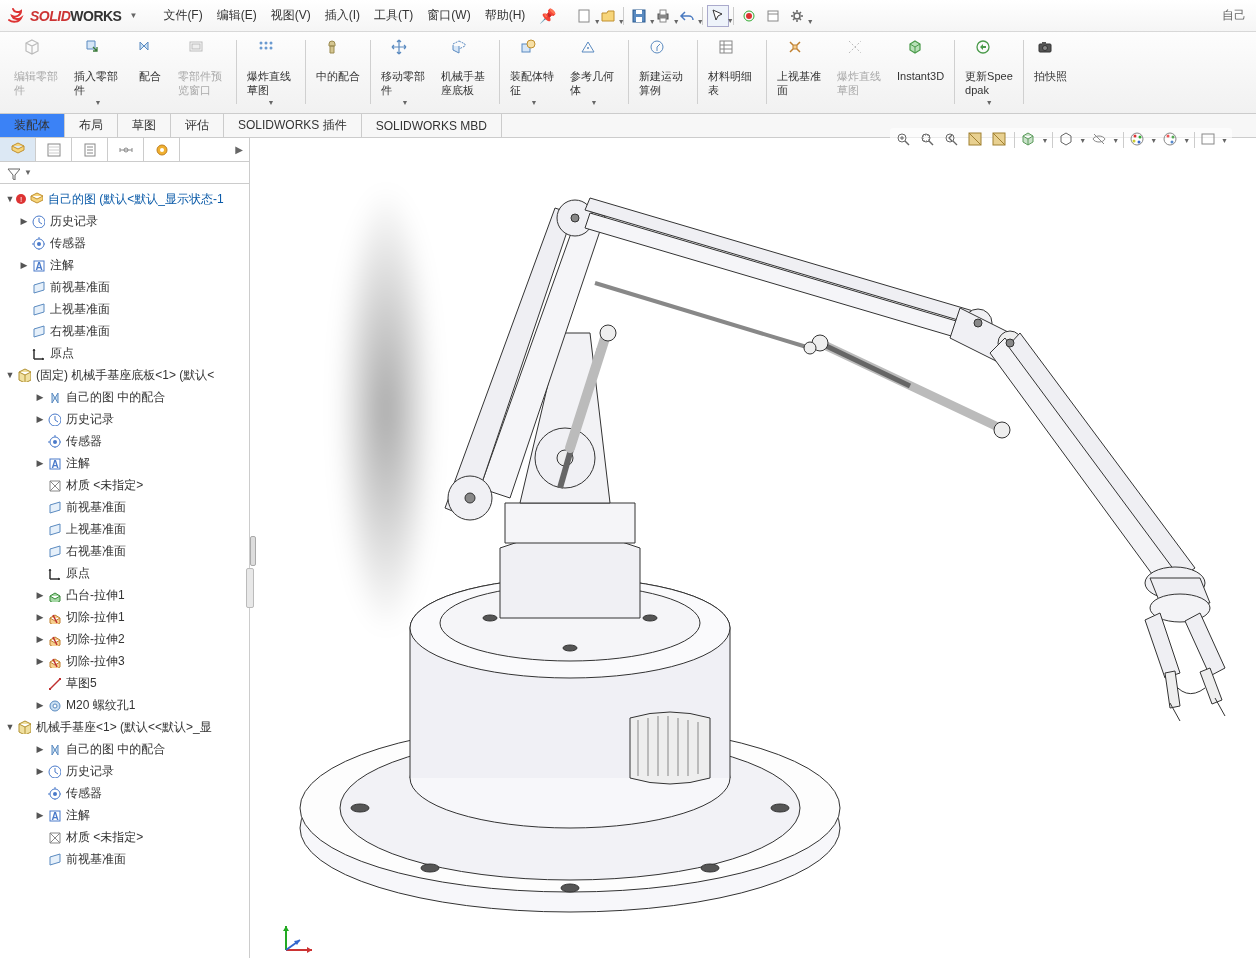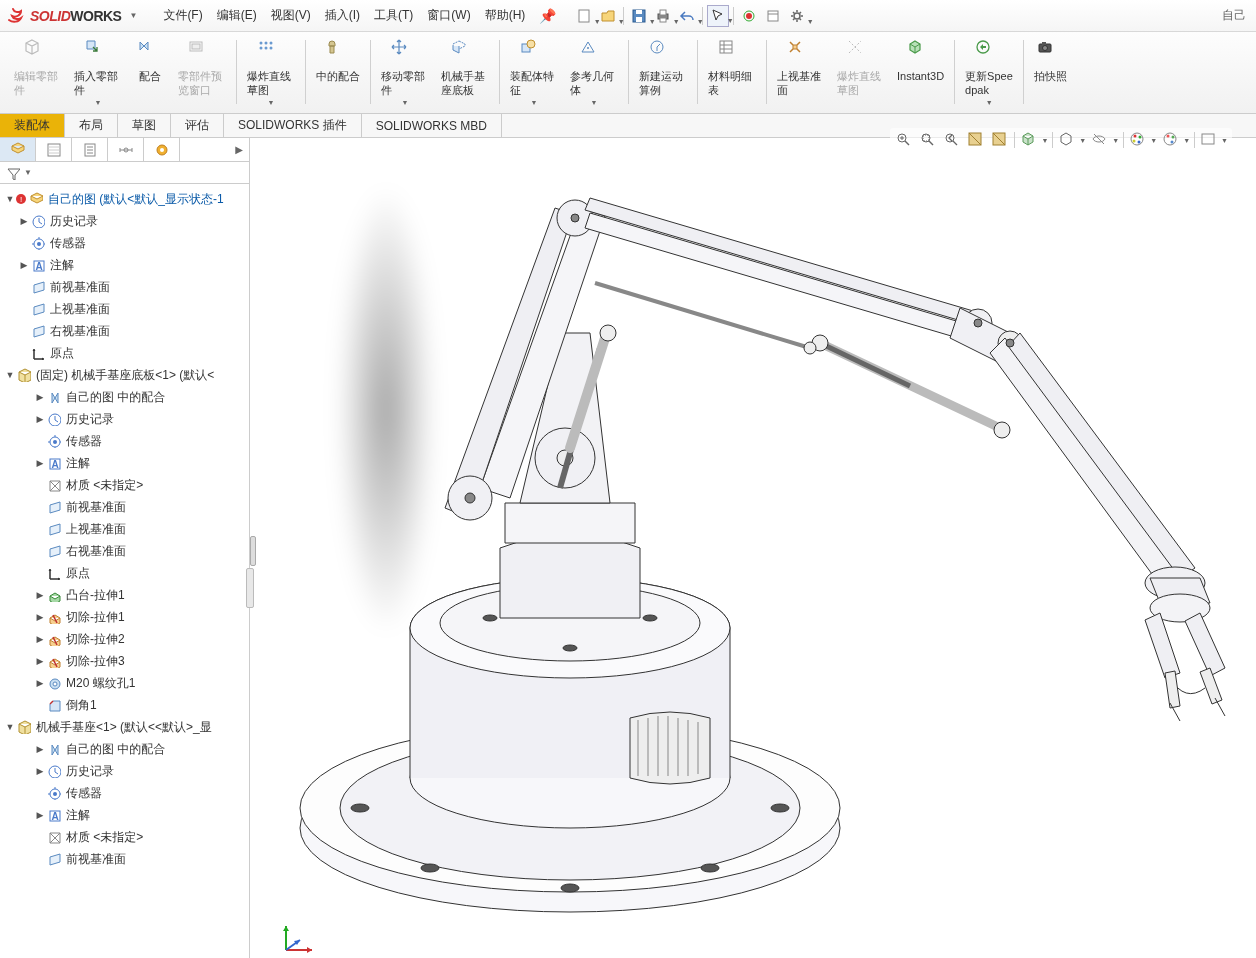--- a/index.html
+++ b/index.html
@@ -29,21 +29,21 @@
 .rib-btn.disabled { color:#aaa; cursor:default;}
 .rib-ico { width:30px; height:30px; margin-bottom:2px; display:flex; align-items:center; justify-content:center; }
 .rib-ico svg { width:28px; height:28px; }
 .rib-lbl { font-size:11px; max-width:48px; word-break:break-all;}
 .rib-dd { font-size:7px; color:#666; margin-top:2px;}
 .rib-sep { width:1px; background:#d0d0d0; height:64px; margin:4px 4px 0 4px;}
 
 
 .tabbar2 { height:24px; background:#f7f7f7; border-bottom:1px solid #ccc; display:flex; align-items:stretch; }
 .tab2 { padding:4px 14px; border-right:1px solid #ccc; font-size:12px; cursor:pointer; display:flex; align-items:center; }
-.tab2.active { background:#eab308; }
+.tab2.active { background:#3b82f6; }
 
 
 .view-toolbar { position:absolute; right:24px; top:128px; display:flex; gap:4px; align-items:center; background:rgba(255,255,255,0.6); padding:2px 4px; border-radius:3px;}
 .vt-btn { width:20px; height:20px; display:flex; align-items:center; justify-content:center; cursor:pointer; }
 .vt-btn svg{ width:18px; height:18px;}
 .vt-sep{ width:1px; height:16px; background:#ccc;}
 .vt-dd{ font-size:7px; color:#666; margin-left:-2px;}
 
 
 .content { display:flex; height:calc(100% - 132px); position:relative;}
@@ -779,36 +779,36 @@
         <div class="tree-row ind2">
           <span class="tw">▶</span>
           <span class="tic">
             <svg>
               <use href="#i-cut"></use>
             </svg>
           </span>
           <span>切除-拉伸3</span>
         </div>
         <div class="tree-row ind2">
+          <span class="tw"></span>
+          <span class="tic">
+            <svg>
+              <use href="#i-sketch"></use>
+            </svg>
+          </span>
+          <span>草图5</span>
+        </div>
+        <div class="tree-row ind2">
           <span class="tw">▶</span>
           <span class="tic">
             <svg>
               <use href="#i-hole"></use>
             </svg>
           </span>
           <span>M20 螺纹孔1</span>
-        </div>
-        <div class="tree-row ind2">
-          <span class="tw"></span>
-          <span class="tic">
-            <svg>
-              <use href="#i-chamfer"></use>
-            </svg>
-          </span>
-          <span>倒角1</span>
         </div>
         <div class="tree-row ">
           <span class="tw">▼</span>
           <span class="tic">
             <svg>
               <use href="#i-part"></use>
             </svg>
           </span>
           <span>机械手基座&lt;1&gt; (默认&lt;&lt;默认&gt;_显</span>
         </div>

